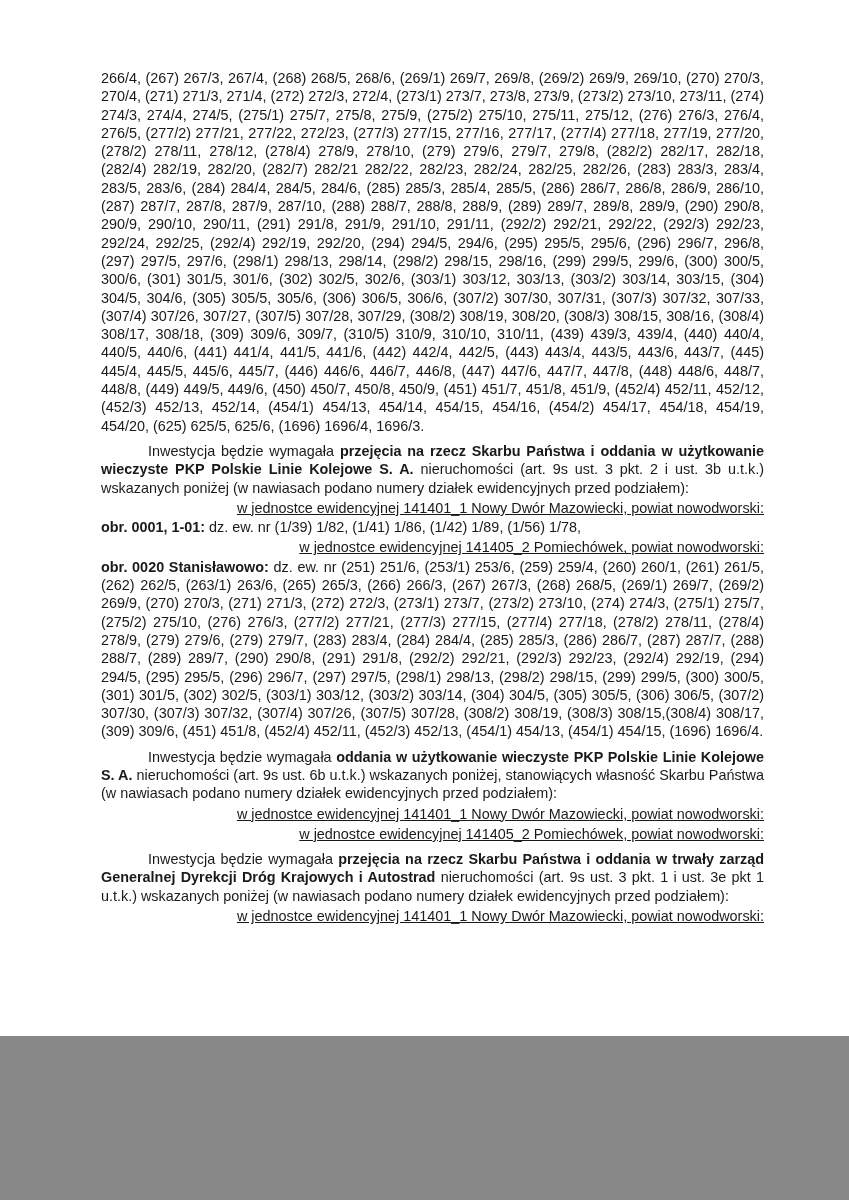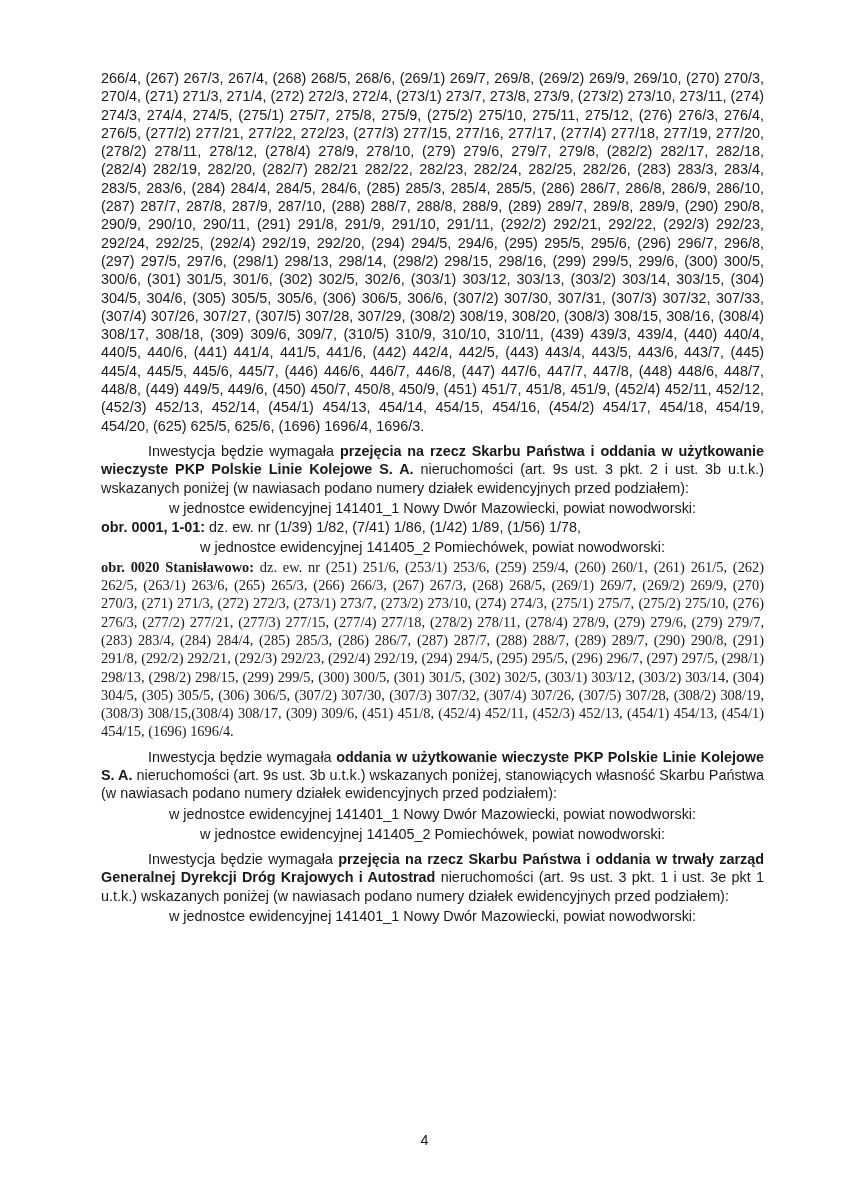--- a/index.html
+++ b/index.html
@@ -1,42 +1,43 @@
 <!DOCTYPE html>
 <html><head>
 <meta charset="utf-8">
 <style>
   html, body { margin: 0; padding: 0; background: #888; }
   .page {
     position: relative;
     width: 849px;
-    height: 1200px;
+    height: 1036px;
     background: #ffffff;
     margin: 0 auto;
     overflow: hidden;
     font-family: "Liberation Sans", "DejaVu Sans", sans-serif;
     color: #1a1a1a;
   }
   .content {
     position: absolute;
     left: 101px;
     top: 69px;
     width: 663px;
     font-size: 14.4px;
     line-height: 18.3px;
   }
   .content p { margin: 0; padding: 0; }
   .justify { text-align: justify; }
   .para-indent { text-indent: 47px; margin-top: 7px !important; }
   .heading-underline {
+    text-decoration: underline;
     margin-top: 2px !important;
-    text-align: center;
+    text-align: right;
   }
   .obr-line { margin-top: 1px !important; text-align: left; }
-  .obr-list { margin-top: 1px !important; font-family: Liberation Serif, serif; }
+  .obr-list { margin-top: 1px !important; }
   b { font-weight: bold; }
   .footer {
     position: absolute;
     left: 0;
     top: 1131px;
     width: 849px;
     text-align: center;
     font-size: 14.4px;
     line-height: 18.3px;
     color: #1a1a1a;
@@ -47,27 +48,27 @@
 
 <div class="page">
   <div class="content">
 
     <p class="justify">266/4, (267) 267/3, 267/4, (268) 268/5, 268/6, (269/1) 269/7, 269/8, (269/2) 269/9, 269/10, (270) 270/3, 270/4, (271) 271/3, 271/4, (272) 272/3, 272/4, (273/1) 273/7, 273/8, 273/9, (273/2) 273/10, 273/11, (274) 274/3, 274/4, 274/5, (275/1) 275/7, 275/8, 275/9, (275/2) 275/10, 275/11, 275/12, (276) 276/3, 276/4, 276/5, (277/2) 277/21, 277/22, 272/23, (277/3) 277/15, 277/16, 277/17, (277/4) 277/18, 277/19, 277/20, (278/2) 278/11, 278/12, (278/4) 278/9, 278/10, (279) 279/6, 279/7, 279/8, (282/2) 282/17, 282/18, (282/4) 282/19, 282/20, (282/7) 282/21 282/22, 282/23, 282/24, 282/25, 282/26, (283) 283/3, 283/4, 283/5, 283/6, (284) 284/4, 284/5, 284/6, (285) 285/3, 285/4, 285/5, (286) 286/7, 286/8, 286/9, 286/10, (287) 287/7, 287/8, 287/9, 287/10, (288) 288/7, 288/8, 288/9, (289) 289/7, 289/8, 289/9, (290) 290/8, 290/9, 290/10, 290/11, (291) 291/8, 291/9, 291/10, 291/11, (292/2) 292/21, 292/22, (292/3) 292/23, 292/24, 292/25, (292/4) 292/19, 292/20, (294) 294/5, 294/6, (295) 295/5, 295/6, (296) 296/7, 296/8, (297) 297/5, 297/6, (298/1) 298/13, 298/14, (298/2) 298/15, 298/16, (299) 299/5, 299/6, (300) 300/5, 300/6, (301) 301/5, 301/6, (302) 302/5, 302/6, (303/1) 303/12, 303/13, (303/2) 303/14, 303/15, (304) 304/5, 304/6, (305) 305/5, 305/6, (306) 306/5, 306/6, (307/2) 307/30, 307/31, (307/3) 307/32, 307/33, (307/4) 307/26, 307/27, (307/5) 307/28, 307/29, (308/2) 308/19, 308/20, (308/3) 308/15, 308/16, (308/4) 308/17, 308/18, (309) 309/6, 309/7, (310/5) 310/9, 310/10, 310/11, (439) 439/3, 439/4, (440) 440/4, 440/5, 440/6, (441) 441/4, 441/5, 441/6, (442) 442/4, 442/5, (443) 443/4, 443/5, 443/6, 443/7, (445) 445/4, 445/5, 445/6, 445/7, (446) 446/6, 446/7, 446/8, (447) 447/6, 447/7, 447/8, (448) 448/6, 448/7, 448/8, (449) 449/5, 449/6, (450) 450/7, 450/8, 450/9, (451) 451/7, 451/8, 451/9, (452/4) 452/11, 452/12, (452/3) 452/13, 452/14, (454/1) 454/13, 454/14, 454/15, 454/16, (454/2) 454/17, 454/18, 454/19, 454/20, (625) 625/5, 625/6, (1696) 1696/4, 1696/3.</p>
 
     <p class="justify para-indent"><span>Inwestycja będzie wymagała </span><b>przejęcia na rzecz Skarbu Państwa i oddania w użytkowanie wieczyste PKP Polskie Linie Kolejowe S. A.</b><span> nieruchomości (art. 9s ust. 3 pkt. 2 i ust. 3b u.t.k.) wskazanych poniżej (w nawiasach podano numery działek ewidencyjnych przed podziałem):</span></p>
 
     <p class="heading-underline">w jednostce ewidencyjnej 141401_1 Nowy Dwór Mazowiecki, powiat nowodworski:</p>
 
-    <p class="obr-line"><b>obr. 0001, 1-01:</b><span> dz. ew. nr (1/39) 1/82, (7/41) 1/86, (1/42) 1/89, (1/56) 1/78,</span></p>
+    <p class="obr-line"><b>obr. 0001, 1-01:</b><span> dz. ew. nr (1/39) 1/82, (1/41) 1/86, (1/42) 1/89, (1/56) 1/78,</span></p>
 
     <p class="heading-underline">w jednostce ewidencyjnej 141405_2 Pomiechówek, powiat nowodworski:</p>
 
     <p class="justify obr-list"><b>obr. 0020 Stanisławowo:</b><span> dz. ew. nr (251) 251/6, (253/1) 253/6, (259) 259/4, (260) 260/1, (261) 261/5, (262) 262/5, (263/1) 263/6, (265) 265/3, (266) 266/3, (267) 267/3, (268) 268/5, (269/1) 269/7, (269/2) 269/9, (270) 270/3, (271) 271/3, (272) 272/3, (273/1) 273/7, (273/2) 273/10, (274) 274/3, (275/1) 275/7, (275/2) 275/10, (276) 276/3, (277/2) 277/21, (277/3) 277/15, (277/4) 277/18, (278/2) 278/11, (278/4) 278/9, (279) 279/6, (279) 279/7, (283) 283/4, (284) 284/4, (285) 285/3, (286) 286/7, (287) 287/7, (288) 288/7, (289) 289/7, (290) 290/8, (291) 291/8, (292/2) 292/21, (292/3) 292/23, (292/4) 292/19, (294) 294/5, (295) 295/5, (296) 296/7, (297) 297/5, (298/1) 298/13, (298/2) 298/15, (299) 299/5, (300) 300/5, (301) 301/5, (302) 302/5, (303/1) 303/12, (303/2) 303/14, (304) 304/5, (305) 305/5, (306) 306/5, (307/2) 307/30, (307/3) 307/32, (307/4) 307/26, (307/5) 307/28, (308/2) 308/19, (308/3) 308/15,(308/4) 308/17, (309) 309/6, (451) 451/8, (452/4) 452/11, (452/3) 452/13, (454/1) 454/13, (454/1) 454/15, (1696) 1696/4.</span></p>
 
-    <p class="justify para-indent"><span>Inwestycja będzie wymagała </span><b>oddania w użytkowanie wieczyste PKP Polskie Linie Kolejowe S. A.</b><span> nieruchomości (art. 9s ust. 3b u.t.k.) wskazanych poniżej, stanowiących własność Skarbu Państwa (w nawiasach podano numery działek ewidencyjnych przed podziałem):</span></p>
+    <p class="justify para-indent"><span>Inwestycja będzie wymagała </span><b>oddania w użytkowanie wieczyste PKP Polskie Linie Kolejowe S. A.</b><span> nieruchomości (art. 9s ust. 6b u.t.k.) wskazanych poniżej, stanowiących własność Skarbu Państwa (w nawiasach podano numery działek ewidencyjnych przed podziałem):</span></p>
 
     <p class="heading-underline">w jednostce ewidencyjnej 141401_1 Nowy Dwór Mazowiecki, powiat nowodworski:</p>
 
 
     <p class="heading-underline">w jednostce ewidencyjnej 141405_2 Pomiechówek, powiat nowodworski:</p>
 
 
     <p class="justify para-indent"><span>Inwestycja będzie wymagała </span><b>przejęcia na rzecz Skarbu Państwa i oddania w trwały zarząd Generalnej Dyrekcji Dróg Krajowych i Autostrad</b><span> nieruchomości (art. 9s ust. 3 pkt. 1 i ust. 3e pkt 1 u.t.k.) wskazanych poniżej (w nawiasach podano numery działek ewidencyjnych przed podziałem):</span></p>
 
     <p class="heading-underline">w jednostce ewidencyjnej 141401_1 Nowy Dwór Mazowiecki, powiat nowodworski:</p>

